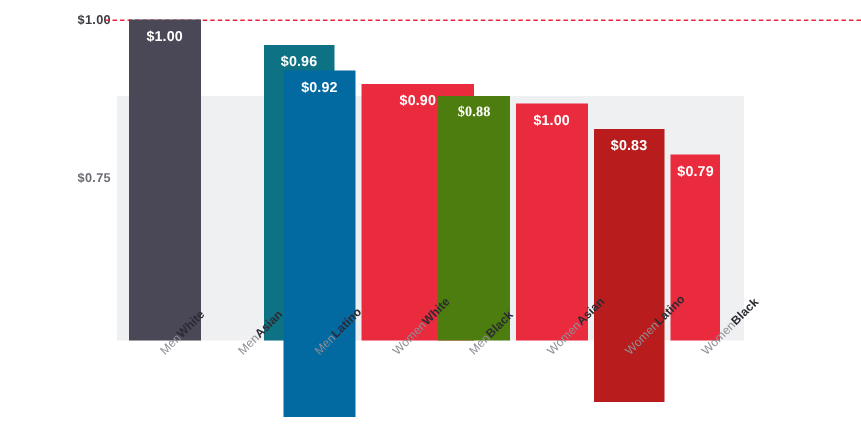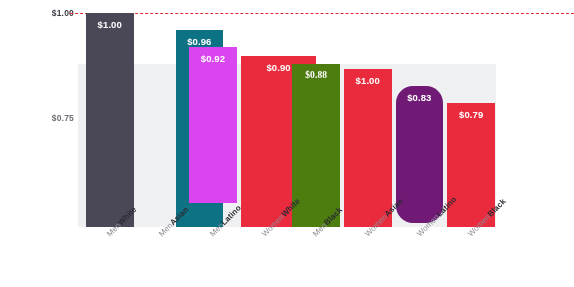--- a/index.html
+++ b/index.html
@@ -68,36 +68,36 @@
 
   <div class="refline"></div>
 
   <div id="bars-layer">
       <div class="bar" style="left: 86px; width: 47.5px; top: 13px; height: 214px; bottom: auto; background: rgb(74, 71, 87);">
         <div class="val">$1.00</div>
       </div>
       <div class="bar" style="left: 137.6px; width: 47.5px; top: 30.12px; height: 196.88px; bottom: auto; background: rgb(14, 114, 133); margin-left: 38px;">
         <div class="val">$0.96</div>
       </div>
-      <div class="bar" style="left: 189.2px; width: 47.5px; top: 47.24px; height: 156px; bottom: auto; background: #d946ef;">
+      <div class="bar" style="left: 189.2px; width: 47.5px; top: 47.24px; height: 231px; bottom: auto; background: #0369a1;">
         <div class="val">$0.92</div>
       </div>
       <div class="bar" style="left: 240.8px; width: 47.5px; top: 55.8px; height: 171.2px; bottom: auto; background: rgb(234, 43, 61); padding-left: 28px;">
         <div class="val">$0.90</div>
       </div>
       <div class="bar" style="left: 292.4px; width: 47.5px; top: 64.36px; height: 162.64px; bottom: auto; background: #4d7c0f; font-family: Liberation Serif, serif;">
         <div class="val">$0.88</div>
       </div>
       <div class="bar" style="left: 344px; width: 47.5px; top: 68.64px; height: 158.36px; bottom: auto; background: rgb(234, 43, 61);">
         <div class="val">$1.00</div>
       </div>
-      <div class="bar" style="left: 395.6px; width: 47.5px; top: 85.76px; height: 137px; bottom: auto; background: #701a75; border-radius: 17px;">
+      <div class="bar" style="left: 395.6px; width: 47.5px; top: 85.76px; height: 182px; bottom: auto; background: #b91c1c;">
         <div class="val">$0.83</div>
       </div>
-      <div class="bar" style="left: 447.2px; width: 48px; top: 102.88px; height: 124.12px; bottom: auto; background: rgb(234, 43, 61);">
+      <div class="bar" style="left: 447.2px; width: 33px; top: 102.88px; height: 124.12px; bottom: auto; background: rgb(234, 43, 61);">
         <div class="val">$0.79</div>
       </div>
     </div>
   <div id="cats-layer">
       <div class="cat" style="left: 105px;"><span class="sub"> Men</span><span class="grp">White</span></div>
       <div class="cat" style="left: 156.6px;"><span class="sub"> Men</span><span class="grp">Asian</span></div>
       <div class="cat" style="left: 208.2px;"><span class="sub"> Men</span><span class="grp">Latino</span></div>
       <div class="cat" style="left: 259.8px;"><span class="sub"> Women</span><span class="grp">White</span></div>
       <div class="cat" style="left: 311.4px;"><span class="sub"> Men</span><span class="grp">Black</span></div>
       <div class="cat" style="left: 363px;"><span class="sub"> Women</span><span class="grp">Asian</span></div>

